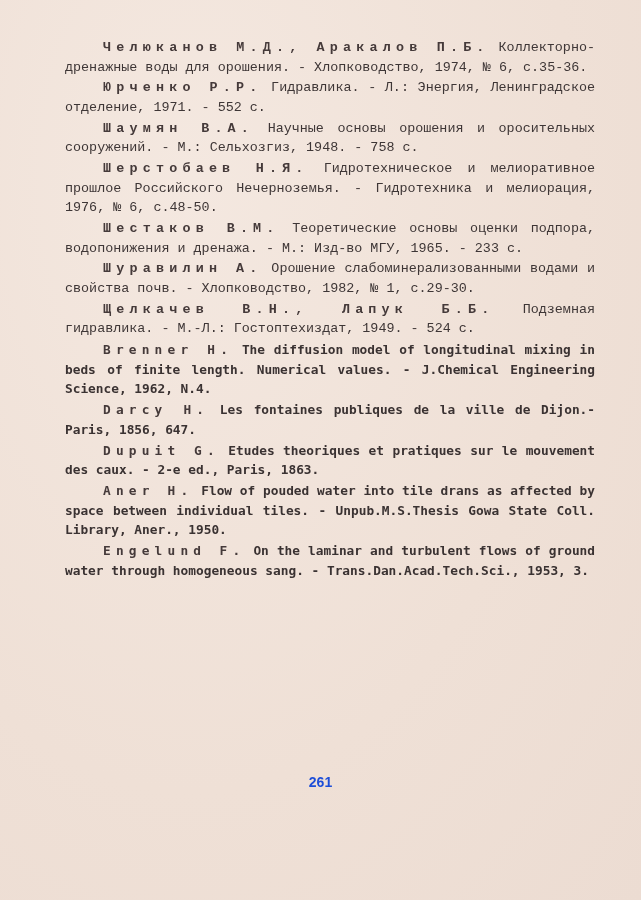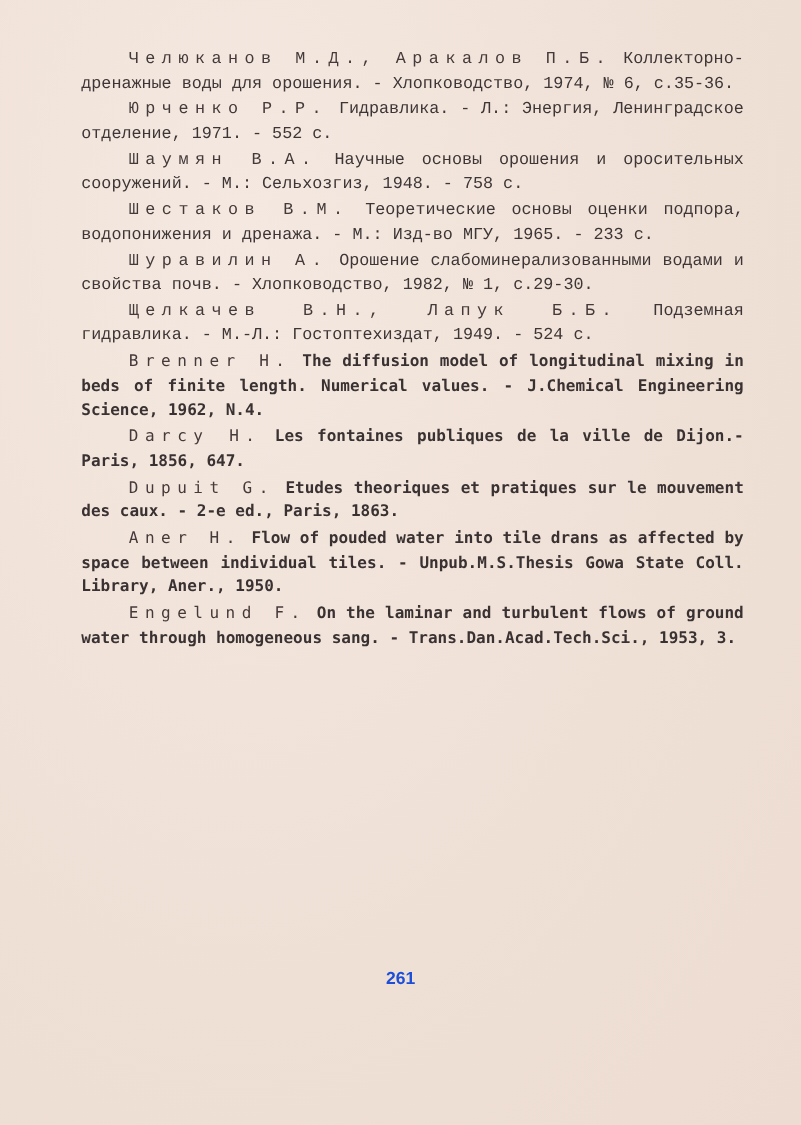--- a/index.html
+++ b/index.html
@@ -8,34 +8,35 @@
     background: #f1e3da;
     background-image: radial-gradient(ellipse at 30% 20%, #f4e8e0 0%, #efe0d6 60%, #ecdcd2 100%);
     position: relative;
   }
   .page {
     position: absolute; left: 65px; top: 38px; width: 530px;
     font-family: "Liberation Mono", "DejaVu Sans Mono", monospace;
     font-size: 13.4px; line-height: 19.6px; color: #3e3636;
   }
   .entry { text-indent: 38px; margin: 0 0 1.2px 0; text-align: justify; }
-  .author { letter-spacing: 5.2px; font-weight: normal; color: #453a3a; }
+  .author { letter-spacing: 5.2px; font-weight: bold; color: #453a3a; }
   .latin { font-family: "DejaVu Sans Mono", monospace; font-size: 12.8px; color: #3a3232; font-weight: bold; }
   .pagenum {
     position: absolute; left: 0; width: 641px; top: 774px; text-align: center;
     font-family: "Liberation Sans", sans-serif; font-weight: bold; font-size: 14px; color: #1d4ed8;
   }
 </style>
 </head>
 <body>
 
 <div class="page">
   <p class="entry"><span class="author">Челюканов М.Д., Аракалов П.Б.</span><span> Коллекторно-дренажные воды для орошения. - Хлопководство, 1974, № 6, с.35-36.</span></p>
   <p class="entry"><span class="author">Юрченко Р.Р.</span><span> Гидравлика. - Л.: Энергия, Ленинградское отделение, 1971. - 552 с.</span></p>
   <p class="entry"><span class="author">Шаумян В.А.</span><span> Научные основы орошения и оросительных сооружений. - М.: Сельхозгиз, 1948. - 758 с.</span></p>
+  <p class="entry"><span class="author">Шерстобаев Н.Я.</span><span> Гидротехническое и мелиоративное прошлое Российского Нечерноземья. - Гидротехника и мелиорация, 1976, № 6, с.48-50.</span></p>
   <p class="entry"><span class="author">Шестаков В.М.</span><span> Теоретические основы оценки подпора, водопонижения и дренажа. - М.: Изд-во МГУ, 1965. - 233 с.</span></p>
   <p class="entry"><span class="author">Шуравилин А.</span><span> Орошение слабоминерализованными водами и свойства почв. - Хлопководство, 1982, № 1, с.29-30.</span></p>
   <p class="entry"><span class="author">Щелкачев В.Н., Лапук Б.Б.</span><span> Подземная гидравлика. - М.-Л.: Гостоптехиздат, 1949. - 524 с.</span></p>
   <p class="entry latin"><span class="author">Brenner H.</span><span> The diffusion model of longitudinal mixing in beds of finite length. Numerical values. - J.Chemical Engineering Science, 1962, N.4.</span></p>
   <p class="entry latin"><span class="author">Darcy H.</span><span> Les fontaines publiques de la ville de Dijon.- Paris, 1856, 647.</span></p>
   <p class="entry latin"><span class="author">Dupuit G.</span><span> Etudes theoriques et pratiques sur le mouvement des caux. - 2-e ed., Paris, 1863.</span></p>
   <p class="entry latin"><span class="author">Aner H.</span><span> Flow of pouded water into tile drans as affected by space between individual tiles. - Unpub.M.S.Thesis Gowa State Coll. Library, Aner., 1950.</span></p>
   <p class="entry latin"><span class="author">Engelund F.</span><span> On the laminar and turbulent flows of ground water through homogeneous sang. - Trans.Dan.Acad.Tech.Sci., 1953, 3.</span></p>
 </div>
 

